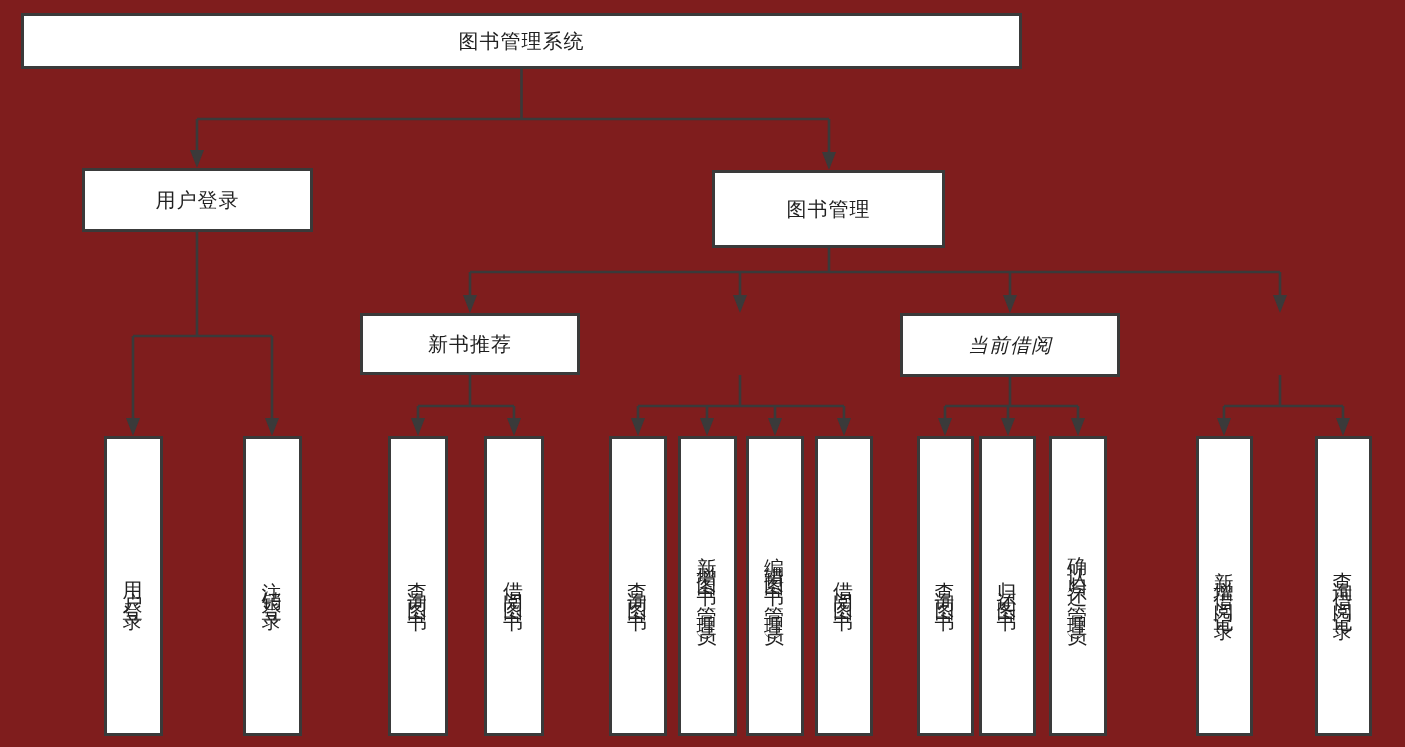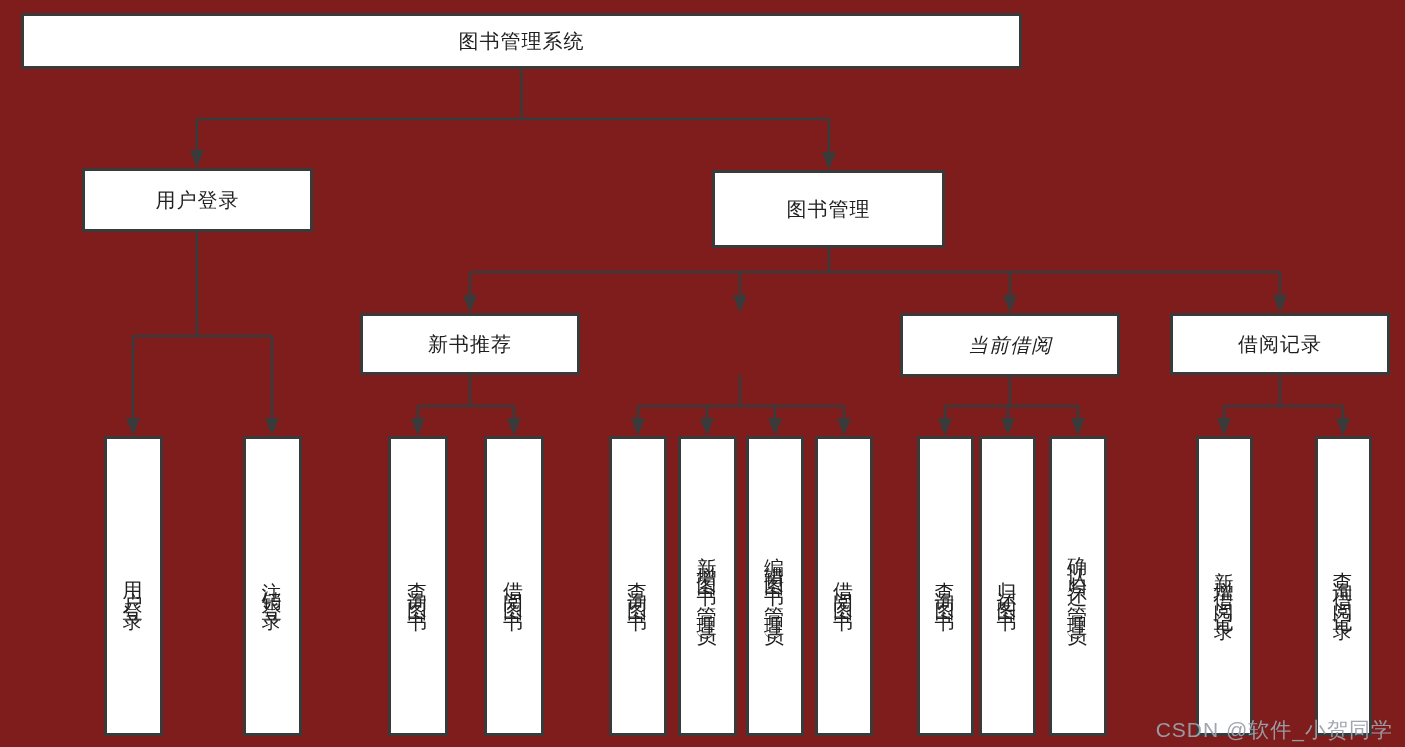--- a/index.html
+++ b/index.html
@@ -89,21 +89,20 @@
     </g>
   </svg>
 
   <div class="node" style="left:21px; top:13px; width:1001px; height:56px;">图书管理系统</div>
 
   <div class="node" style="left:82px; top:168px; width:231px; height:64px;">用户登录</div>
   <div class="node" style="left:712px; top:170px; width:233px; height:78px;">图书管理</div>
 
   <div class="node" style="left:360px; top:313px; width:220px; height:62px;">新书推荐</div>
   <div class="node" style="left:900px; top:313px; width:220px; height:64px;font-style:italic;">当前借阅</div>
-  <div class="node" style="left:1170px; top:313px; width:220px; height:62px;">借阅记录</div>
 
   <div class="node leaf" style="left:104px; top:436px; width:59px; height:300px;">
     <span>用户登录</span>
   </div>
   <div class="node leaf" style="left:243px; top:436px; width:59px; height:300px;">
     <span>注销登录</span>
   </div>
 
   <div class="node leaf" style="left:388px; top:436px; width:60px; height:300px;">
     <span>查询图书</span>
@@ -135,14 +134,13 @@
     <span>确认归还（管理员）</span>
   </div>
 
   <div class="node leaf" style="left:1196px; top:436px; width:57px; height:300px;">
     <span>新增借阅记录</span>
   </div>
   <div class="node leaf" style="left:1315px; top:436px; width:57px; height:300px;">
     <span>查询借阅记录</span>
   </div>
 
-  <div id="watermark">CSDN @软件_小贺同学</div>
 </div>
 
 </body></html>

